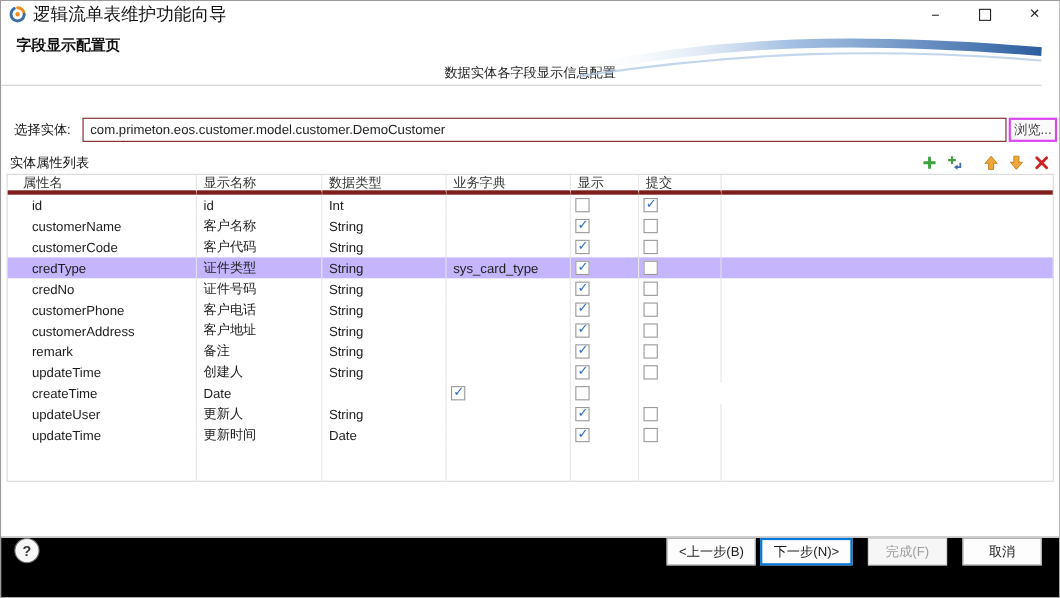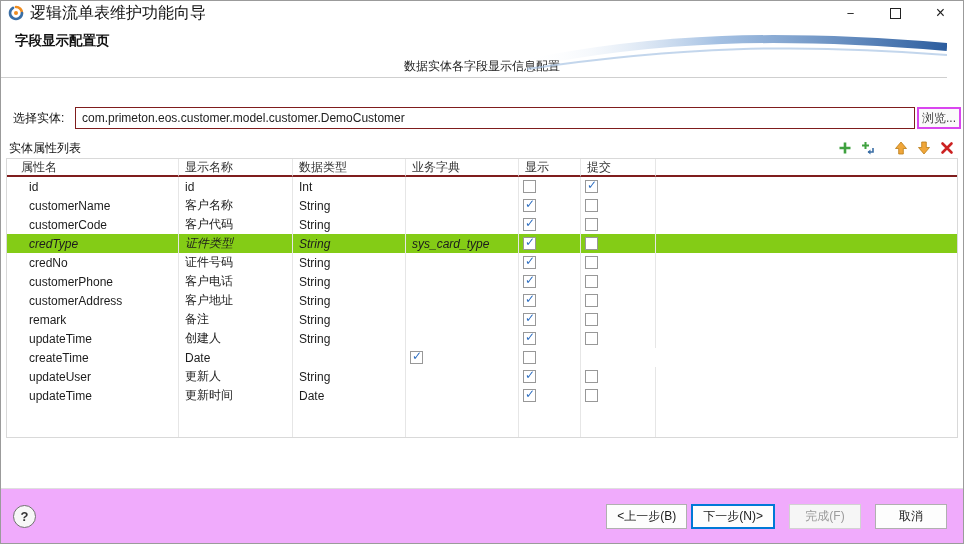--- a/index.html
+++ b/index.html
@@ -34,33 +34,33 @@
   .tb-icon{width:16px;height:16px;display:inline-flex;align-items:center;justify-content:center;cursor:default;}
   .tb-icon.up-gap{margin-left:10px;}
 
   
   .table{position:absolute;top:157px;left:5px;right:5px;height:280px;border:1px solid #d9d9d9;display:flex;flex-direction:column;box-sizing:border-box;background:#fff;}
   .table{--cols:172px 114px 113px 113px 62px 75px 1fr;}
   .tr{display:grid;grid-template-columns:var(--cols);height:19px;flex:0 0 19px;}
   .tr.thead{height:18px;flex:0 0 18px;}
   .tr.filler{flex:1 1 auto;height:auto;}
   .th,.td{border-right:1px solid #e6e6e6;padding:0 6px;display:flex;align-items:center;white-space:nowrap;overflow:hidden;box-sizing:border-box;}
-  .th{color:#333;border-bottom:2px solid #7f1d1d;}
+  .th{color:#333;border-bottom:4px solid #7f1d1d;}
   .th.first{padding-left:14px;}
   .td{color:#1c1c1c;}
   .td.first{padding-left:22px;}
   .th.last,.td.last{border-right:none;}
   .tbody{display:flex;flex-direction:column;flex:1;}
-  .tr.selected .td{background:#84cc16;font-style:italic;}
+  .tr.selected .td{background:#c4b5fd;}
   .cbcell{padding-left:4px;}
   .cb{display:inline-block;width:13px;height:13px;border:1px solid #989898;background:#fff;position:relative;box-sizing:border-box;}
   .cb.checked::after{content:"\2713";position:absolute;left:1px;top:-3px;font-size:12px;font-weight:bold;color:#2f6fc1;}
 
   
-  .footer{position:absolute;left:0;right:0;bottom:0;height:54px;background:#f0abfc;border-top:1px solid #dfdfdf;display:flex;align-items:center;}
+  .footer{position:absolute;left:0;right:0;bottom:0;height:54px;background:#000000;border-top:1px solid #dfdfdf;display:flex;align-items:flex-start;}
   .help-btn{margin-left:12px;width:21px;height:21px;border:1px solid #707070;border-radius:50%;display:flex;align-items:center;justify-content:center;color:#333;font-weight:bold;background:#f7f7f7;}
   .help-btn::before{content:"?";font-size:13px;}
   .footer-buttons{margin-left:auto;margin-right:16px;display:flex;align-items:center;}
   .btn{height:25px;min-width:72px;padding:0 10px;margin-left:14px;background:#fdfdfd;border:1px solid #b0b0b0;font-size:12px;color:#1a1a1a;font-family:"Liberation Sans","DejaVu Sans",sans-serif;}
   .btn.next{margin-left:4px;border:2px solid #0078d7;min-width:80px;}
   .btn.back{min-width:80px;margin-left:0;}
   .btn.disabled{color:#9c9c9c;border-color:#d2d2d2;background:#f6f6f6;}
 </style>
 </head>
 <body>

